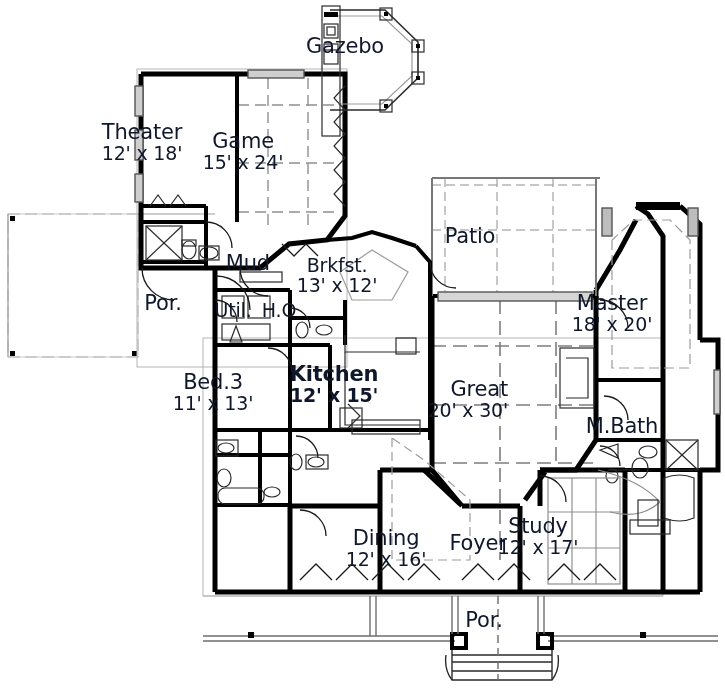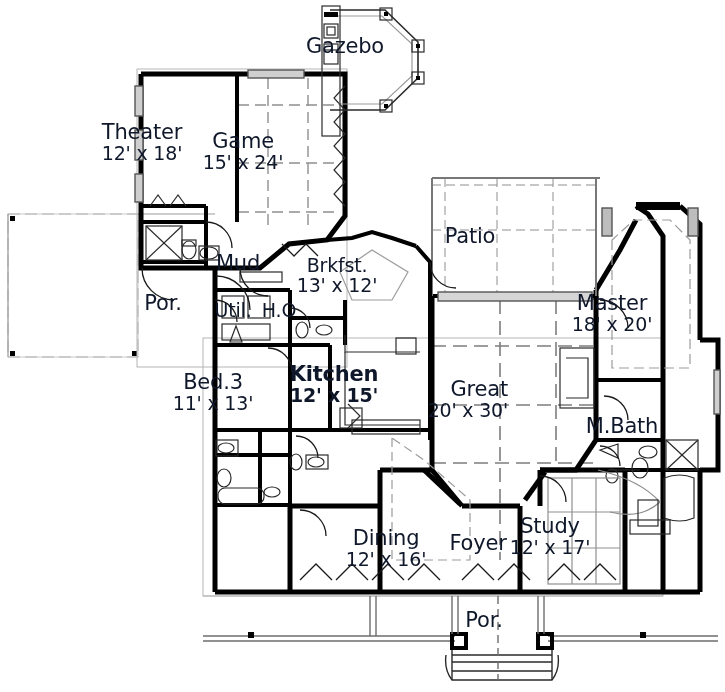--- a/index.html
+++ b/index.html
@@ -301,21 +301,21 @@
       <div class="rm-name">Gazebo</div>
     </div>
   <div class="rm-label" id="lbl-1" style="left: 92px; top: 122px; width: 100px;">
       <div class="rm-name">Theater</div>
       <div class="rm-dim">12' x 18'</div>
     </div>
   <div class="rm-label" id="lbl-2" style="left: 194px; top: 131px; width: 98px;">
       <div class="rm-name">Game</div>
       <div class="rm-dim">15' x 24'</div>
     </div>
-  <div class="rm-label" id="lbl-3" style="left: 206px; top: 253px; width: 64px;">
+  <div class="rm-label" id="lbl-3" style="left: 206px; top: 253px; width: 64px; text-align: right;">
       <div class="rm-name">Mud</div>
     </div>
   <div class="rm-label sm" id="lbl-4" style="left: 288px; top: 256px; width: 98px;">
       <div class="rm-name">Brkfst.</div>
       <div class="rm-dim">13' x 12'</div>
     </div>
   <div class="rm-label" id="lbl-5" style="left: 133px; top: 293px; width: 60px;">
       <div class="rm-name">Por.</div>
     </div>
   <div class="rm-label sm" id="lbl-6" style="left: 205px; top: 301px; width: 56px;">
@@ -346,21 +346,21 @@
   <div class="rm-label" id="lbl-13" style="left: 575px; top: 416px; width: 94px;">
       <div class="rm-name">M.Bath</div>
     </div>
   <div class="rm-label" id="lbl-15" style="left: 340px; top: 528px; width: 92px;">
       <div class="rm-name">Dining</div>
       <div class="rm-dim">12' x 16'</div>
     </div>
   <div class="rm-label" id="lbl-16" style="left: 440px; top: 533px; width: 76px;">
       <div class="rm-name">Foyer</div>
     </div>
-  <div class="rm-label" id="lbl-17" style="left: 504px; top: 516px; width: 92px;">
+  <div class="rm-label" id="lbl-17" style="left: 492px; top: 516px; width: 92px;">
       <div class="rm-name">Study</div>
       <div class="rm-dim">12' x 17'</div>
     </div>
   <div class="rm-label" id="lbl-18" style="left: 456px; top: 610px; width: 56px;">
       <div class="rm-name">Por.</div>
     </div>
 
 </div>
 
 </body></html>

